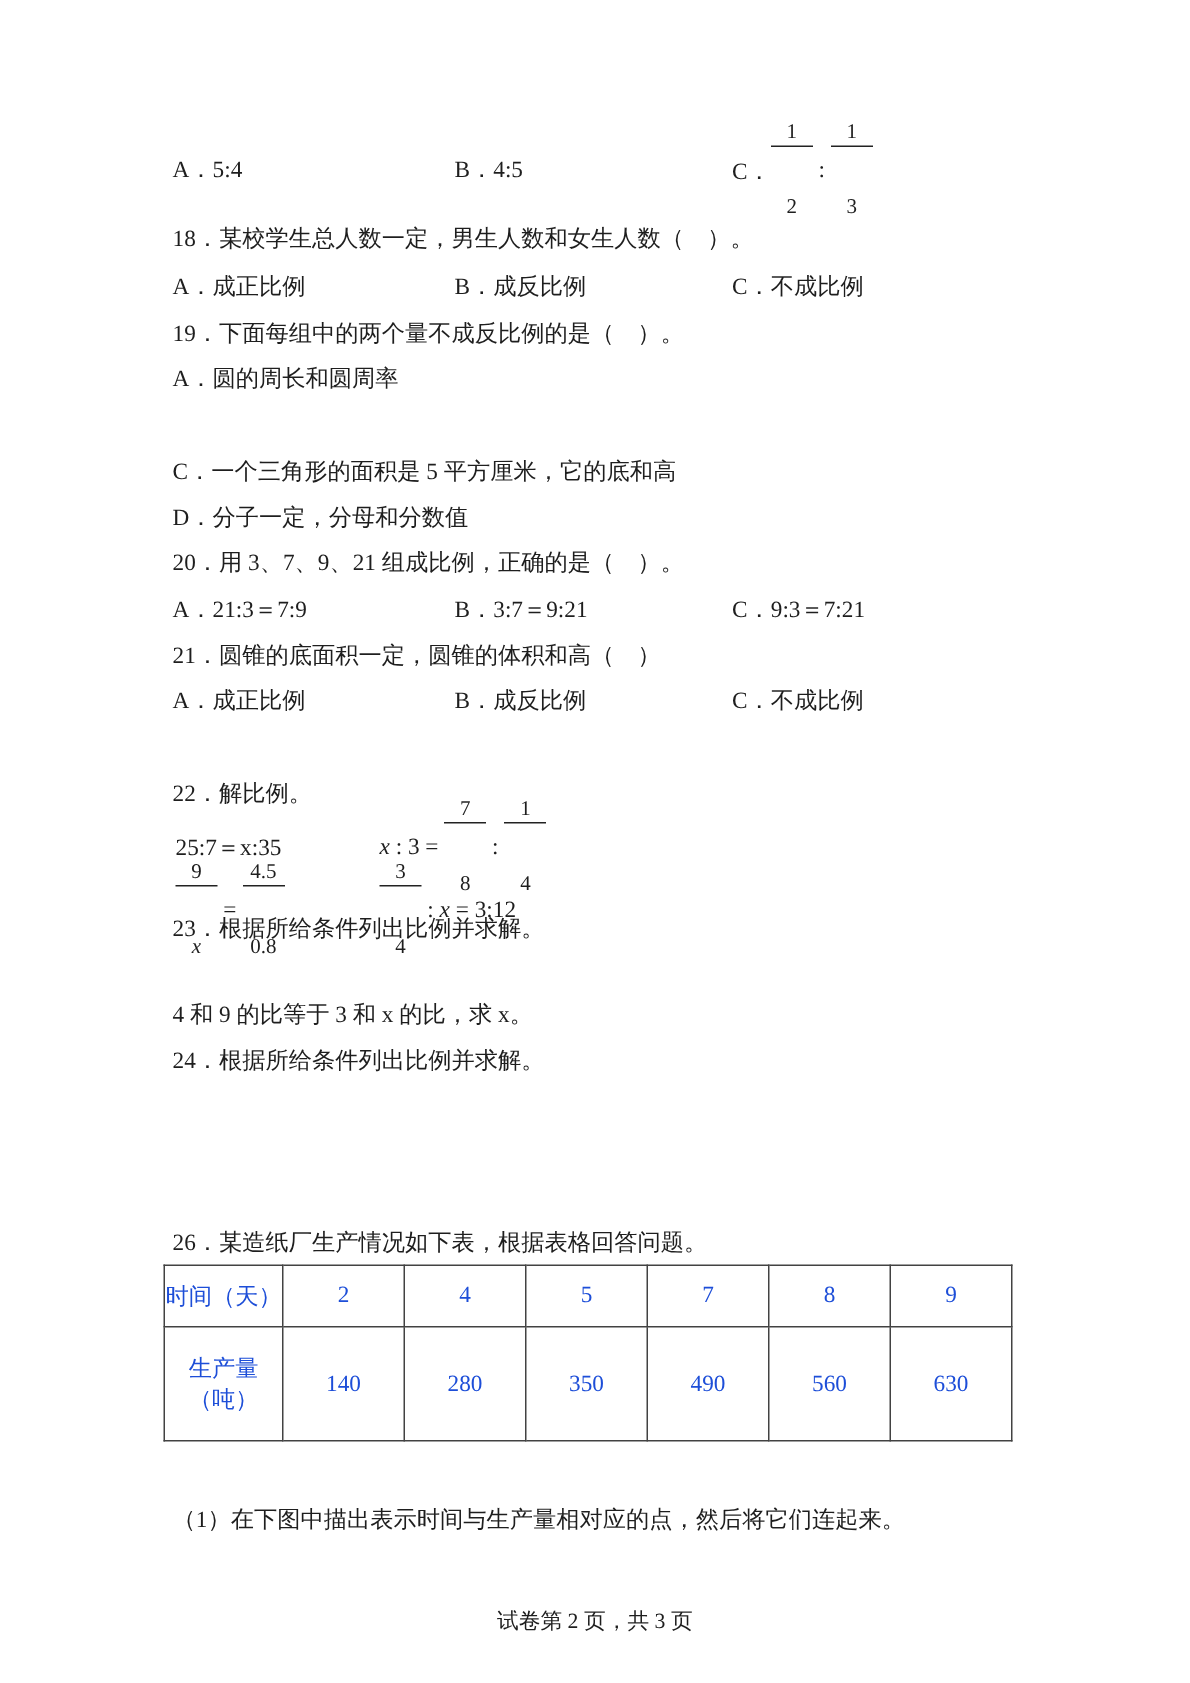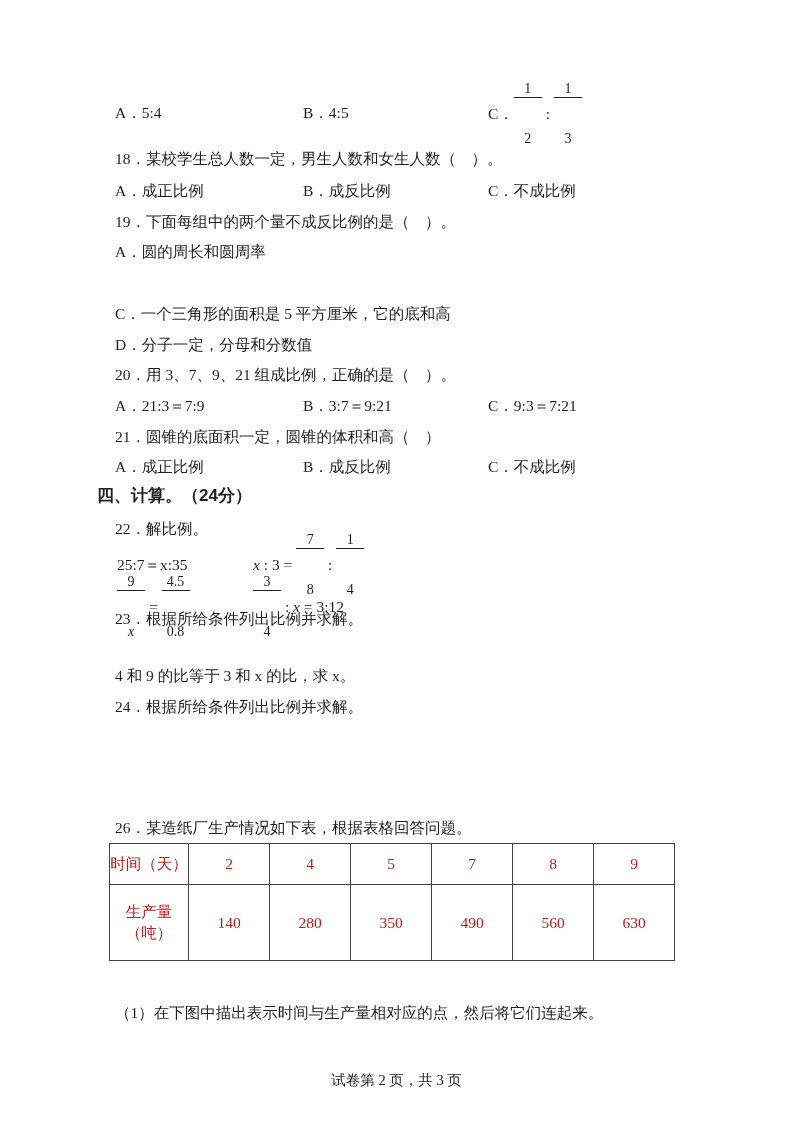--- a/index.html
+++ b/index.html
@@ -34,21 +34,21 @@
   .frac .num { display:block; border-bottom:1px solid #222; padding:0 3px; }
   .frac .den { display:block; padding:0 3px; }
   .eq-row { position:absolute; left:115px; width:570px; height:44px; }
   .eq { position:absolute; top:0; height:44px; display:flex; align-items:center; white-space:pre; }
   .eq.pos1 { left:2px; }
   .eq.pos2 { left:138px; }
   .it { font-style:italic; }
   table.prod {
     position:absolute; left:109px; top:843px;
     border-collapse:collapse;
-    font-size:15.5px; color:#b91c1c;
+    font-size:15.5px; color:#1d4ed8;
   }
   table.prod td {
     border:1.5px solid #424242;
     text-align:center; vertical-align:middle;
     white-space:pre-line;
     padding:0;
   }
   table.prod td.hd { width:78px; }
   table.prod td.dc { width:80px; }
   table.prod tr.r1 td { height:40px; }
@@ -99,21 +99,20 @@
     <span class="opt col-c">C．9:3＝7:21</span>
   </div>
 
   <div class="line" style="top:427px">21．圆锥的底面积一定，圆锥的体积和高（　）</div>
   <div class="opt-row" style="top:457px">
     <span class="opt col-a">A．成正比例</span>
     <span class="opt col-b">B．成反比例</span>
     <span class="opt col-c">C．不成比例</span>
   </div>
 
-  <div class="sec-heading" style="top:484px">四、计算。（24分）</div>
 
   <div class="line" style="top:519px">22．解比例。</div>
 
   <div class="eq-row" style="top:543px">
     <span class="eq pos1">25:7＝x:35</span>
     <span class="eq pos2">
       <span class="it">x</span>
       <span> : 3 = </span>
       <span class="frac">
         <span class="num">7</span>

